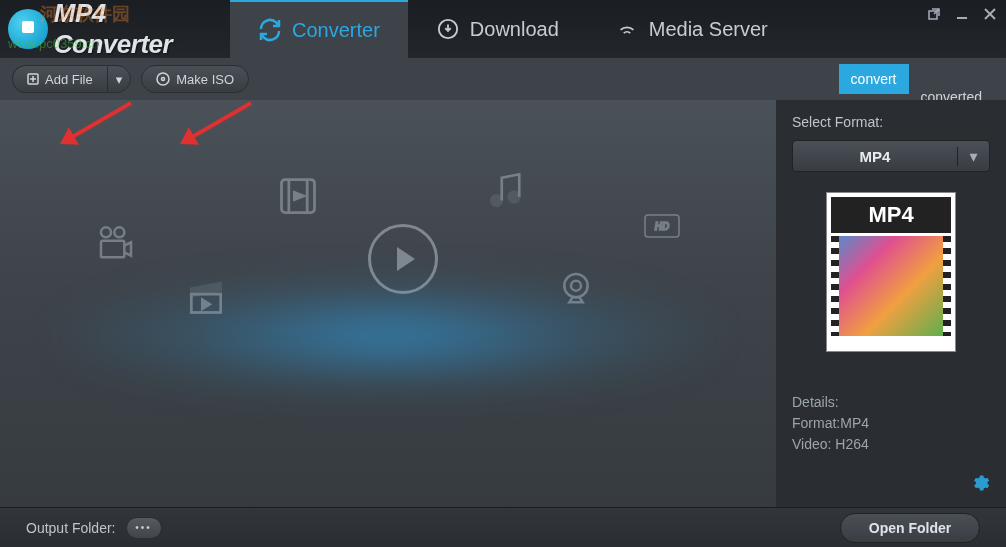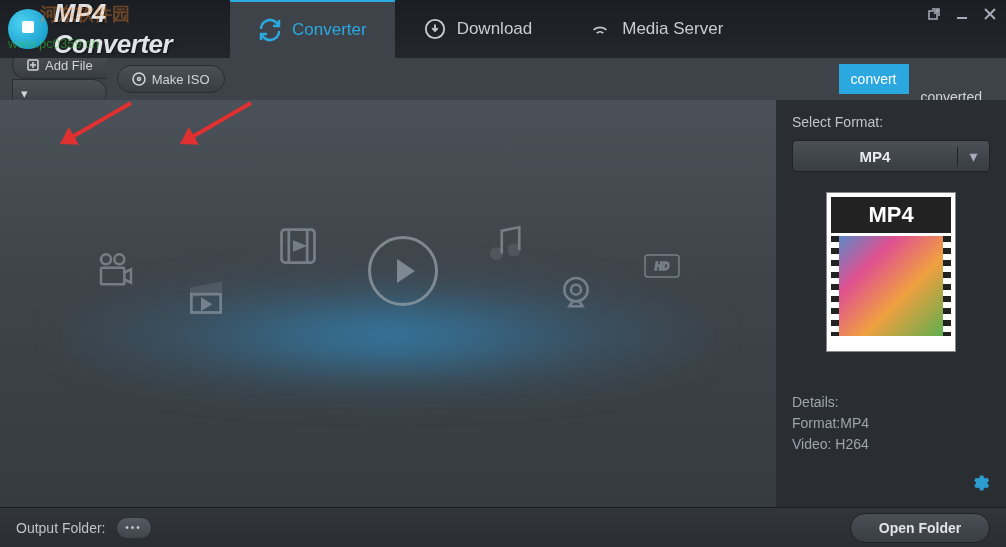--- a/index.html
+++ b/index.html
@@ -7,41 +7,41 @@
 
 .titlebar { height: 58px; background: linear-gradient(to bottom, #1a1d21, #23272b); display: flex; align-items: center; position: relative; }
 .logo-area { width: 230px; height: 58px; display: flex; align-items: center; padding-left: 8px; position: relative; }
 .logo-icon { width: 40px; height: 40px; border-radius: 50%; background: radial-gradient(circle at 35% 35%, #4dd0f0, #0891c4); position: relative; margin-right: 6px; }
 .logo-icon::after { content: ''; position: absolute; top: 12px; left: 14px; width: 12px; height: 12px; background: #fff; border-radius: 2px; }
 .logo-text { font-size: 26px; font-weight: bold; font-style: italic; color: #e0e4e8; text-shadow: 1px 1px 2px rgba(0,0,0,0.5); letter-spacing: -0.5px; }
 .watermark { position: absolute; top: 2px; left: 40px; font-size: 18px; color: rgba(255,140,50,0.35); font-weight: bold; z-index: 1; }
 .watermark-url { position: absolute; top: 36px; left: 8px; font-size: 13px; color: rgba(60,200,60,0.5); z-index: 1; }
 
 .tabs { display: flex; height: 58px; }
-.tab { display: flex; align-items: center; padding: 0 28px; color: #c8ccd0; font-size: 17px; cursor: pointer; gap: 10px; }
+.tab { display: flex; align-items: center; padding: 0 28px; color: #c8ccd0; font-size: 20px; cursor: pointer; gap: 10px; }
 .tab.active { background: #3d4349; color: #2ba8e0; border-top: 2px solid #2ba8e0; }
 .tab-icon { width: 24px; height: 24px; display: flex; align-items: center; justify-content: center; }
 
 .window-controls { position: absolute; right: 8px; top: 6px; display: flex; gap: 12px; }
 .win-ctrl { width: 16px; height: 16px; color: #aab; cursor: pointer; display: flex; align-items: center; justify-content: center; font-size: 14px; }
 
 .toolbar { height: 42px; background: #3d4349; display: flex; align-items: center; padding: 0 12px; gap: 10px; }
-.btn-group { display: flex; flex-direction: column; }
+.btn-group { display: flex; }
 .btn { height: 28px; background: linear-gradient(to bottom, #4a5056, #383d42); border: 1px solid #2a2e33; color: #d0d4d8; font-size: 13px; padding: 0 14px; display: flex; align-items: center; gap: 6px; cursor: pointer; border-radius: 14px; }
 .btn-split-main { border-radius: 14px 0 0 14px; border-right: none; }
 .btn-split-arrow { border-radius: 0 14px 14px 0; padding: 0 8px; }
 .toolbar-right { margin-left: auto; display: flex; align-items: center; gap: 0; }
 .tab-pill { height: 24px; padding: 15px 12px; font-size: 14px; display: flex; align-items: center; cursor: pointer; }
 .tab-pill.active { background: #2ba8e0; color: #fff; }
 .tab-pill.inactive { color: #d0d4d8; margin-top: 36px; }
 
 .main-area { display: flex; height: 407px; }
 .content { flex: 1; background: linear-gradient(to bottom, #4a5158 0%, #3f454b 40%, #363b40 100%); position: relative; overflow: hidden; }
 .glow { position: absolute; left: 50%; top: 58%; transform: translate(-50%, -50%); width: 700px; height: 120px; background: radial-gradient(ellipse, rgba(45,160,230,0.7) 0%, rgba(45,160,230,0.2) 40%, transparent 70%); filter: blur(20px); }
-.media-icons { position: absolute; left: 50%; top: 42%; transform: translate(-50%, -50%); display: flex; align-items: center; gap: 48px; font-style: italic; }
+.media-icons { position: absolute; left: 50%; top: 42%; transform: translate(-50%, -50%); display: flex; align-items: flex-start; gap: 48px; font-style: italic; }
 .mi { color: #9aa4ae; opacity: 0.6; }
 .mi-center { width: 70px; height: 70px; border: 3px solid #9aa4ae; border-radius: 50%; display: flex; align-items: center; justify-content: center; opacity: 0.7; position: relative; }
 .mi-center::after { content: ''; border-left: 18px solid #9aa4ae; border-top: 12px solid transparent; border-bottom: 12px solid transparent; margin-left: 5px; }
 
 .arrow { position: absolute; width: 80px; height: 60px; pointer-events: none; }
 .arrow1 { left: 65px; top: 88px; transform: rotate(-30deg); }
 .arrow2 { left: 185px; top: 88px; transform: rotate(-30deg); }
 .arrow-line { width: 70px; height: 4px; background: #e03030; position: absolute; top: 28px; }
 .arrow-head { position: absolute; right: -2px; top: 20px; border-left: 16px solid #e03030; border-top: 10px solid transparent; border-bottom: 10px solid transparent; }
 
@@ -52,21 +52,21 @@
 .format-select-arrow { width: 32px; border-left: 1px solid #222; display: flex; align-items: center; justify-content: center; color: #aab; }
 .format-preview { margin: 20px auto; width: 130px; height: 160px; background: #fff; border: 1px solid #888; padding: 4px; position: relative; }
 .fp-header { height: 36px; background: #222; color: #fff; font-size: 22px; font-weight: bold; display: flex; align-items: center; justify-content: center; }
 .fp-body { height: 100px; background: linear-gradient(135deg, #4a90d0 0%, #e05090 30%, #f0a040 60%, #50b050 100%); margin-top: 3px; position: relative; }
 .fp-strip { position: absolute; width: 8px; top: 0; bottom: 0; background: repeating-linear-gradient(to bottom, #222 0, #222 6px, #fff 6px, #fff 12px); }
 .fp-strip.left { left: 0; }
 .fp-strip.right { right: 0; }
 .details { color: #9ca4ac; font-size: 14px; line-height: 1.5; margin-top: 20px; }
 .gear { position: absolute; right: 16px; bottom: 54px; color: #2ba8e0; font-size: 20px; cursor: pointer; }
 
-.footer { height: 40px; background: linear-gradient(to bottom, #32363b, #2a2e33); border-top: 1px solid #1a1d20; display: flex; align-items: center; padding: 0 16px; gap: 10px; }
+.footer { height: 40px; background: linear-gradient(to bottom, #32363b, #2a2e33); border-top: 1px solid #1a1d20; display: flex; align-items: center; padding: 0 26px; gap: 10px; }
 .footer-label { color: #c0c4c8; font-size: 14px; }
 .footer-input { flex: 1; max-width: 620px; height: 24px; background: #22262a; border: 1px solid #1a1d20; color: #d0d4d8; padding: 0 8px; font-size: 13px; border-radius: 3px; }
 .browse-btn { width: 36px; height: 22px; background: linear-gradient(to bottom, #555b62, #40454b); border: 1px solid #2a2e33; border-radius: 11px; color: #ccc; font-size: 10px; letter-spacing: 2px; cursor: pointer; display: flex; align-items: center; justify-content: center; }
 .open-folder-btn { margin-left: auto; width: 140px; height: 30px; background: linear-gradient(to bottom, #4a5056, #383d42); border: 1px solid #222; border-radius: 15px; color: #e0e4e8; font-size: 14px; font-weight: bold; cursor: pointer; }
 
 svg { display: block; }
 </style>
 </head>
 <body>
 

